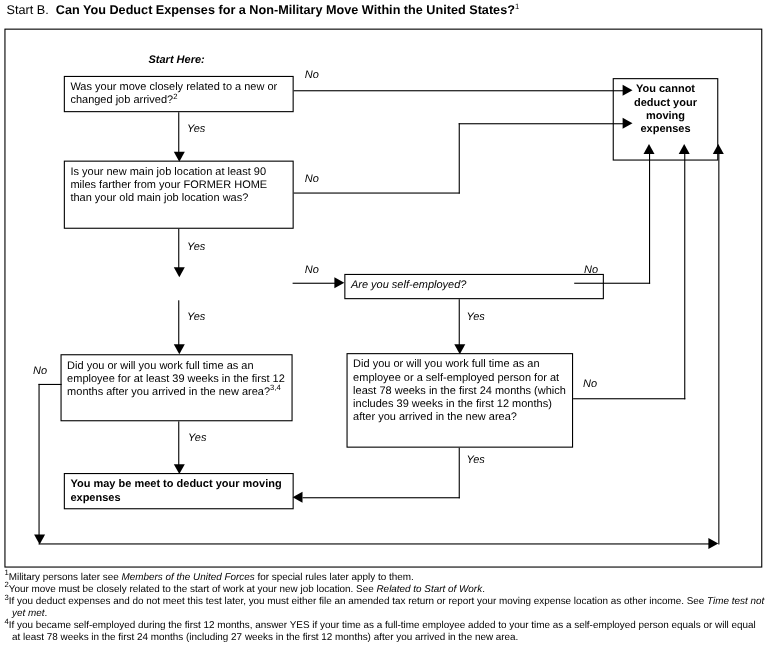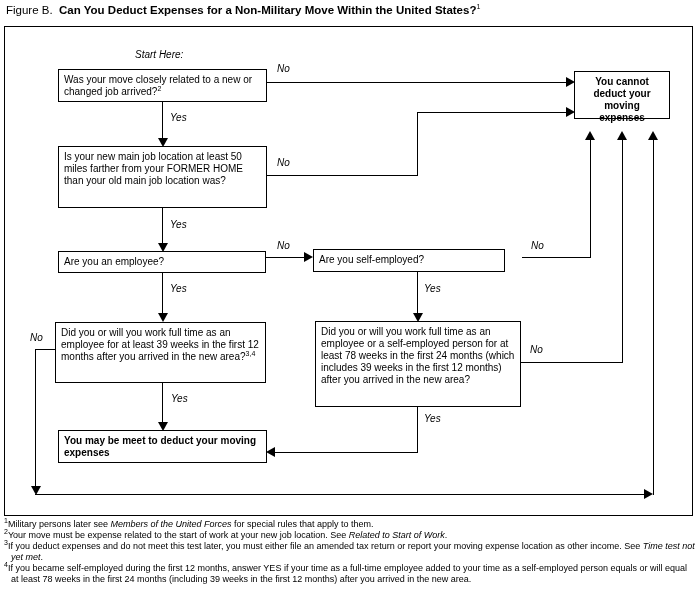--- a/index.html
+++ b/index.html
@@ -1,21 +1,21 @@
 <!DOCTYPE html>
 <html><head>
 <meta charset="utf-8">
 <style>
   html,body{margin:0;padding:0;background:#fff;}
   #figure{position:relative;width:697px;height:599px;background:#fff;
           font-family:"Liberation Sans",sans-serif;color:#000;overflow:hidden;}
   .title{position:absolute;left:6px;top:4px;font-size:11.5px;white-space:nowrap;}
   .title b{font-size:11.5px;}
   .outer{position:absolute;left:4px;top:26px;width:687px;height:488px;border:1px solid #000;}
-  .start{position:absolute;left:135px;top:49px;font-size:10px;font-weight:normal;font-style:italic;}
+  .start{position:absolute;left:135px;top:49px;font-size:10px;font-weight:bold;font-style:italic;}
   .box{position:absolute;border:1px solid #000;background:#fff;font-size:10px;line-height:12px;
        padding:4px 5px;box-sizing:border-box;}
   .bold{font-weight:bold;}
   .center{text-align:center;}
   .lbl{position:absolute;font-size:10px;font-style:italic;white-space:nowrap;}
   .hl{position:absolute;height:1px;background:#000;}
   .vl{position:absolute;width:1px;background:#000;}
   .ar,.al,.au,.ad{position:absolute;width:0;height:0;}
   .ar{border-top:5px solid transparent;border-bottom:5px solid transparent;border-left:9px solid #000;}
   .al{border-top:5px solid transparent;border-bottom:5px solid transparent;border-right:9px solid #000;}
@@ -25,57 +25,54 @@
   .fnotes{position:absolute;left:4px;top:519px;width:691px;font-size:9px;line-height:11px;}
   .fn{padding-left:7px;text-indent:-7px;}
   .fn i{font-style:italic;}
 </style>
 </head>
 <body>
 
 <div id="figure">
 
   <div class="title">
-    <span>Figure B.</span>&nbsp;
+    <span>Start B.</span>&nbsp;
     <b>Can You Deduct Expenses for a Non-Military Move Within the United States?</b><sup>1</sup>
   </div>
 
   <div class="outer"></div>
 
   <div class="start">Start Here:</div>
 
   <div class="box" style="left:58px;top:69px;width:209px;height:33px;">
     <span>Was your move closely related to a new or changed job arrived?</span><sup>2</sup>
   </div>
 
   <div class="box" style="left:58px;top:146px;width:209px;height:62px;">
-    <span>Is your new main job location at least 50 miles farther from your FORMER HOME than your old main job location was?</span>
+    <span>Is your new main job location at least 90 miles farther from your FORMER HOME than your old main job location was?</span>
   </div>
 
-  <div class="box" style="left:58px;top:251px;width:208px;height:22px;">
-    <span>Are you an employee?</span>
-  </div>
 
-  <div class="box" style="left:313px;top:249px;width:192px;height:23px;">
+  <div class="box" style="left:313px;top:249px;width:236px;height:23px;font-style:italic;">
     <span>Are you self-employed?</span>
   </div>
 
   <div class="box" style="left:55px;top:322px;width:211px;height:61px;">
     <span>Did you or will you work full time as an employee for at least 39 weeks in the first 12 months after you arrived in the new area?</span><sup>3,4</sup>
   </div>
 
   <div class="box" style="left:315px;top:321px;width:206px;height:86px;">
     <span>Did you or will you work full time as an employee or a self-employed person for at least 78 weeks in the first 24 months (which includes 39 weeks in the first 12 months) after you arrived in the new area?</span>
   </div>
 
   <div class="box bold" style="left:58px;top:430px;width:209px;height:33px;">
     <span>You may be meet to deduct your moving expenses</span>
   </div>
 
-  <div class="box bold center" style="left:574px;top:71px;width:96px;height:48px;padding:4px 6px;">
+  <div class="box bold center" style="left:557px;top:71px;width:96px;height:75px;padding:4px 6px;">
     <span>You cannot deduct your moving expenses</span>
   </div>
 
   <div class="hl" style="left:267px;top:82px;width:300px;"></div>
   <div class="ar" style="left:566px;top:77px;"></div>
   <div class="lbl" style="left:277px;top:63px;">No</div>
 
   <div class="vl" style="left:162px;top:102px;height:37px;"></div>
   <div class="ad" style="left:158px;top:138px;"></div>
   <div class="lbl" style="left:170px;top:112px;">Yes</div>
@@ -124,19 +121,19 @@
   <div class="vl" style="left:622px;top:140px;height:223px;"></div>
   <div class="au" style="left:617px;top:131px;"></div>
   <div class="lbl" style="left:530px;top:344px;">No</div>
 
   <div class="vl" style="left:417px;top:407px;height:46px;"></div>
   <div class="hl" style="left:275px;top:452px;width:143px;"></div>
   <div class="al" style="left:266px;top:447px;"></div>
   <div class="lbl" style="left:424px;top:413px;">Yes</div>
 
   <div class="fnotes">
-    <div class="fn"><sup>1</sup><span>Military persons later see </span><i>Members of the United Forces</i><span> for special rules that apply to them.</span></div>
-    <div class="fn"><sup>2</sup><span>Your move must be expense related to the start of work at your new job location. See </span><i>Related to Start of Work</i><span>.</span></div>
+    <div class="fn"><sup>1</sup><span>Military persons later see </span><i>Members of the United Forces</i><span> for special rules later apply to them.</span></div>
+    <div class="fn"><sup>2</sup><span>Your move must be closely related to the start of work at your new job location. See </span><i>Related to Start of Work</i><span>.</span></div>
     <div class="fn"><sup>3</sup><span>If you deduct expenses and do not meet this test later, you must either file an amended tax return or report your moving expense location as other income. See </span><i>Time test not yet met</i><span>.</span></div>
-    <div class="fn"><sup>4</sup><span>If you became self-employed during the first 12 months, answer YES if your time as a full-time employee added to your time as a self-employed person equals or will equal at least 78 weeks in the first 24 months (including 39 weeks in the first 12 months) after you arrived in the new area.</span><i></i><span></span></div>
+    <div class="fn"><sup>4</sup><span>If you became self-employed during the first 12 months, answer YES if your time as a full-time employee added to your time as a self-employed person equals or will equal at least 78 weeks in the first 24 months (including 27 weeks in the first 12 months) after you arrived in the new area.</span><i></i><span></span></div>
   </div>
 
 </div>
 
 </body></html>

